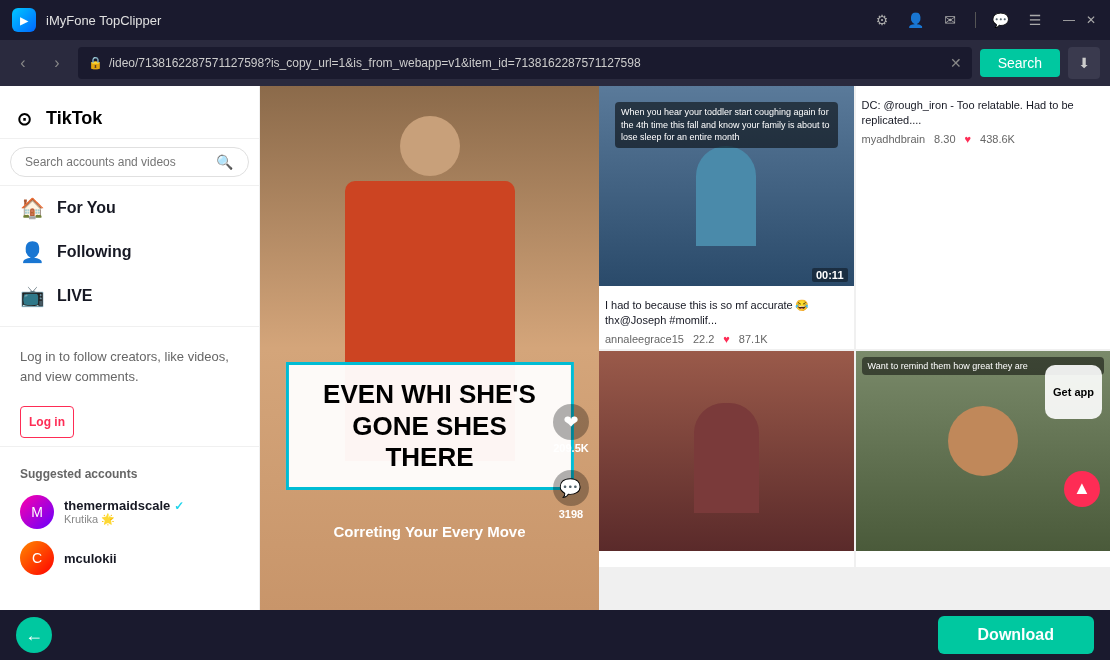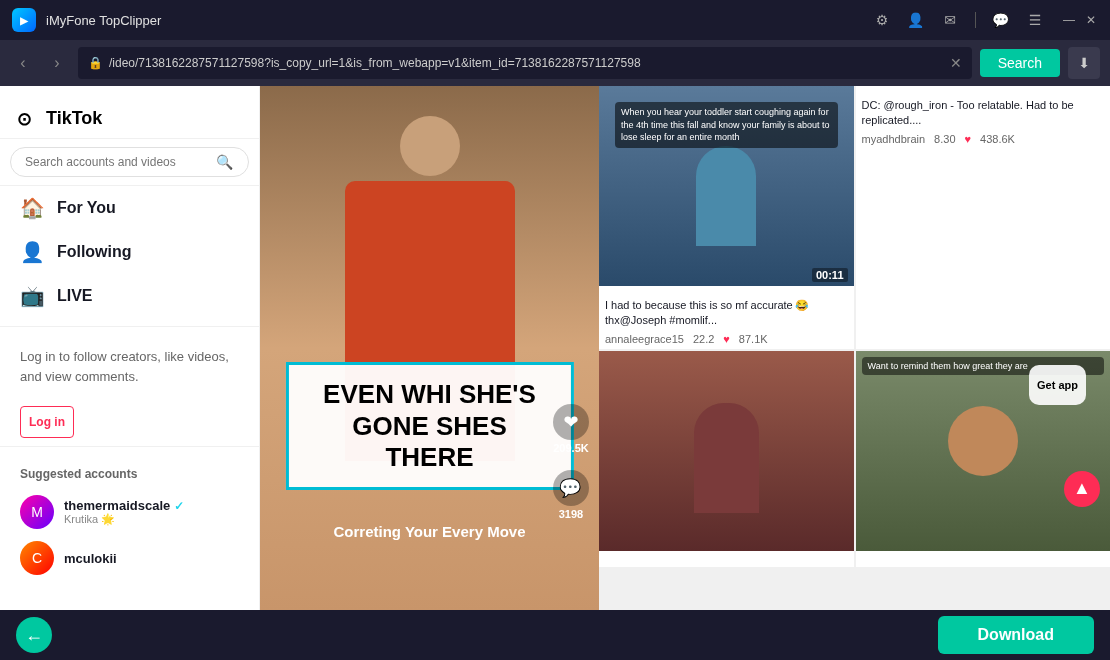--- a/index.html
+++ b/index.html
@@ -496,21 +496,21 @@
         </div>
 
         <div style="background:#fff;display:flex;flex-direction:column;position:relative;">
           <div class="video-card video-card-bg4" style="flex:1;min-height:170px;">
             <div style="position:absolute;inset:0;display:flex;align-items:center;justify-content:center;">
               <div style="width:70px;height:70px;background:#c0885a;border-radius:50%;margin-bottom:20px;"></div>
             </div>
             <div style="position:absolute;top:6px;left:6px;right:6px;">
               <div style="background:rgba(0,0,0,0.5);padding:3px 6px;border-radius:4px;font-size:9px;color:#fff;line-height:1.4;">Want to remind them how great they are</div>
             </div>
-            <div style="position:absolute;top:14px;right:24px;background:rgba(255,255,255,0.9);padding:14px 8px;border-radius:10px;font-size:11px;font-weight:700;color:#000;cursor:pointer;">Get app</div>
+            <div style="position:absolute;top:14px;right:8px;background:rgba(255,255,255,0.9);padding:21px 8px;border-radius:10px;font-size:11px;font-weight:700;color:#000;cursor:pointer;">Get app</div>
           </div>
           <div class="video-card-info">
             <div class="video-desc"></div>
             <div class="video-stats"></div>
           </div>
 
           <div class="scroll-top-btn">▲</div>
         </div>
 
       </div>

